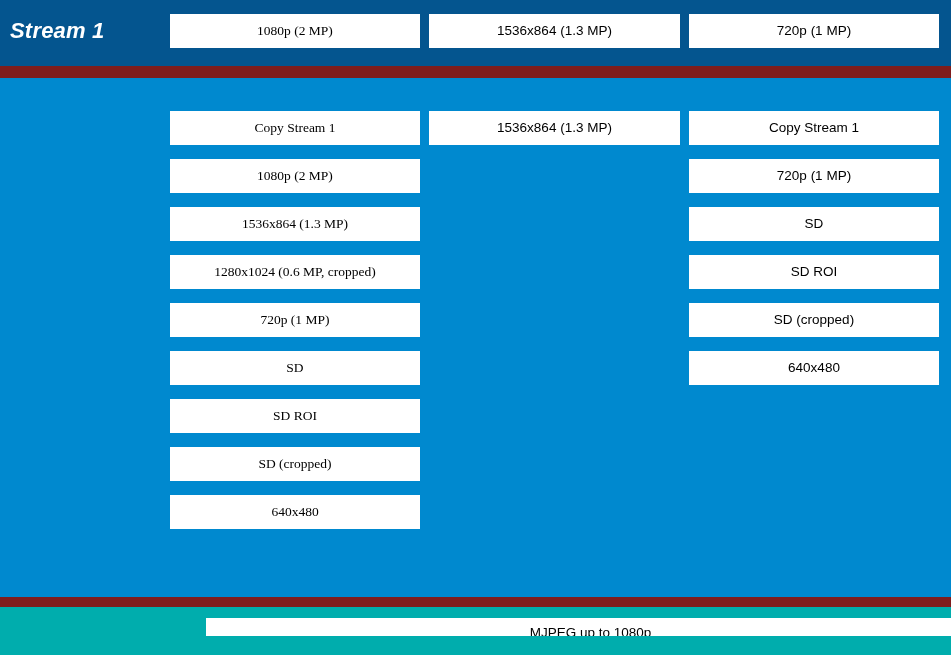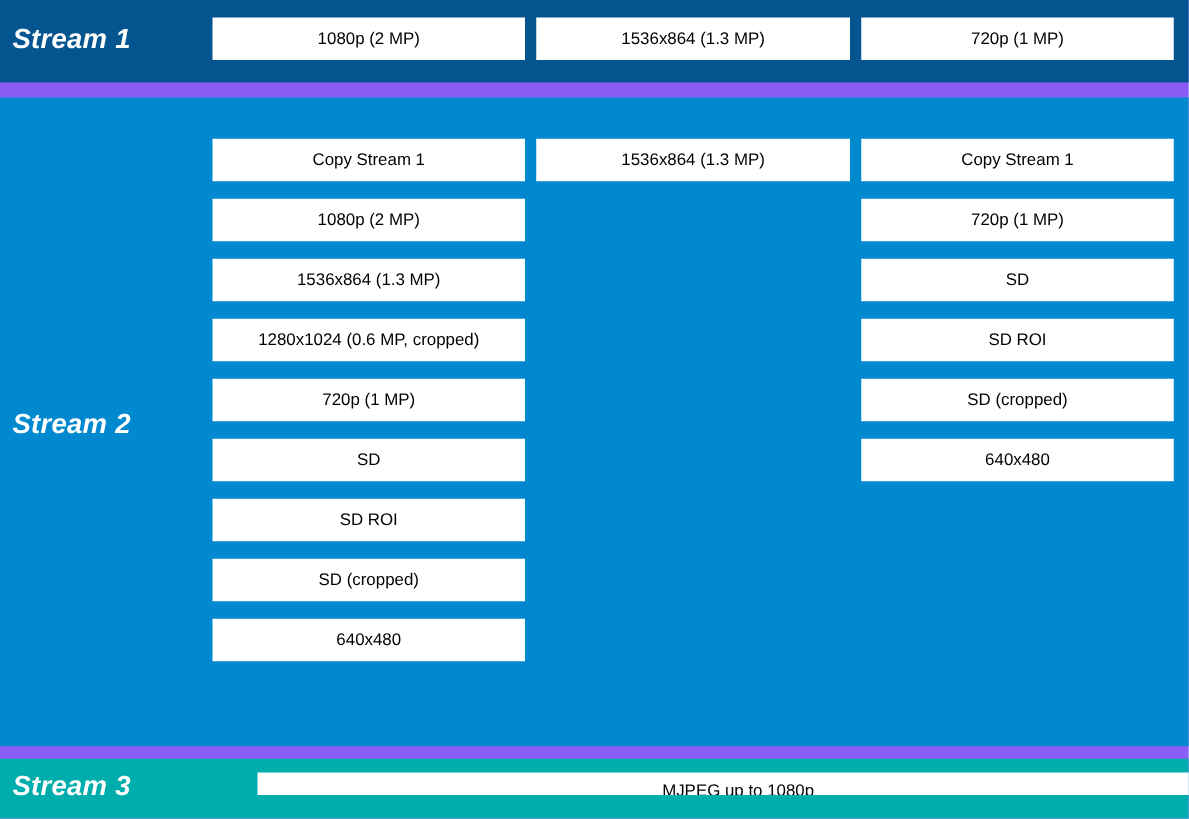--- a/index.html
+++ b/index.html
@@ -10,21 +10,21 @@
     width: 951px;
     height: 655px;
     background: #ffffff;
     font-family: "Liberation Sans", sans-serif;
     overflow: hidden;
   }
   .diagram {
     position: relative;
     width: 951px;
     height: 655px;
-    background: #8b5cf6;
+    background: #7f1d1d;
   }
   .band {
     position: absolute;
     left: 0;
     width: 951px;
     box-sizing: border-box;
   }
   .band-stream1 {
     top: 0;
     height: 66px;
@@ -52,21 +52,21 @@
     white-space: nowrap;
     text-align: left;
   }
   .label-s1 { top: 18px; }
   .label-s2 { top: 326px; }
   .label-s3 { top: 616px; }
 
   .col {
     position: absolute;
   }
-  .col-1 { left: 170px; width: 250px; }
+  .col-1 { left: 170px; width: 250px; font-family: Liberation Serif, serif; }
   .col-2 { left: 429px; width: 251px; }
   .col-3 { left: 689px; width: 250px; }
 
   .s1-row { top: 14px; }
   .s2-col { top: 111px; }
   .s3-box-wrap { position: absolute; left: 170px; top: 618px; width: 769px; }
 
   .pill {
     box-sizing: border-box;
     width: 100%;
@@ -104,21 +104,20 @@
   <div class="col col-2 s1-row">
     <div class="pill">1536x864 (1.3 MP)</div>
   </div>
 
   <div class="col col-3 s1-row">
     <div class="pill">720p (1 MP)</div>
   </div>
 
   <div class="band band-stream2"></div>
 
-  <div class="stream-label label-s2">Stream 2</div>
 
   <div class="col col-1 s2-col">
     <div class="pill">Copy Stream 1</div>
     <div class="pill">1080p (2 MP)</div>
     <div class="pill">1536x864 (1.3 MP)</div>
     <div class="pill">1280x1024 (0.6 MP, cropped)</div>
     <div class="pill">720p (1 MP)</div>
     <div class="pill">SD</div>
     <div class="pill">SD ROI</div>
     <div class="pill">SD (cropped)</div>
@@ -133,19 +132,18 @@
     <div class="pill">Copy Stream 1</div>
     <div class="pill">720p (1 MP)</div>
     <div class="pill">SD</div>
     <div class="pill">SD ROI</div>
     <div class="pill">SD (cropped)</div>
     <div class="pill">640x480</div>
   </div>
 
   <div class="band band-stream3"></div>
 
-  <div class="stream-label label-s3">Stream 3</div>
 
   <div class="s3-box-wrap">
     <div class="pill pill-s3">MJPEG up to 1080p</div>
   </div>
 
 </div>
 
 </body></html>

